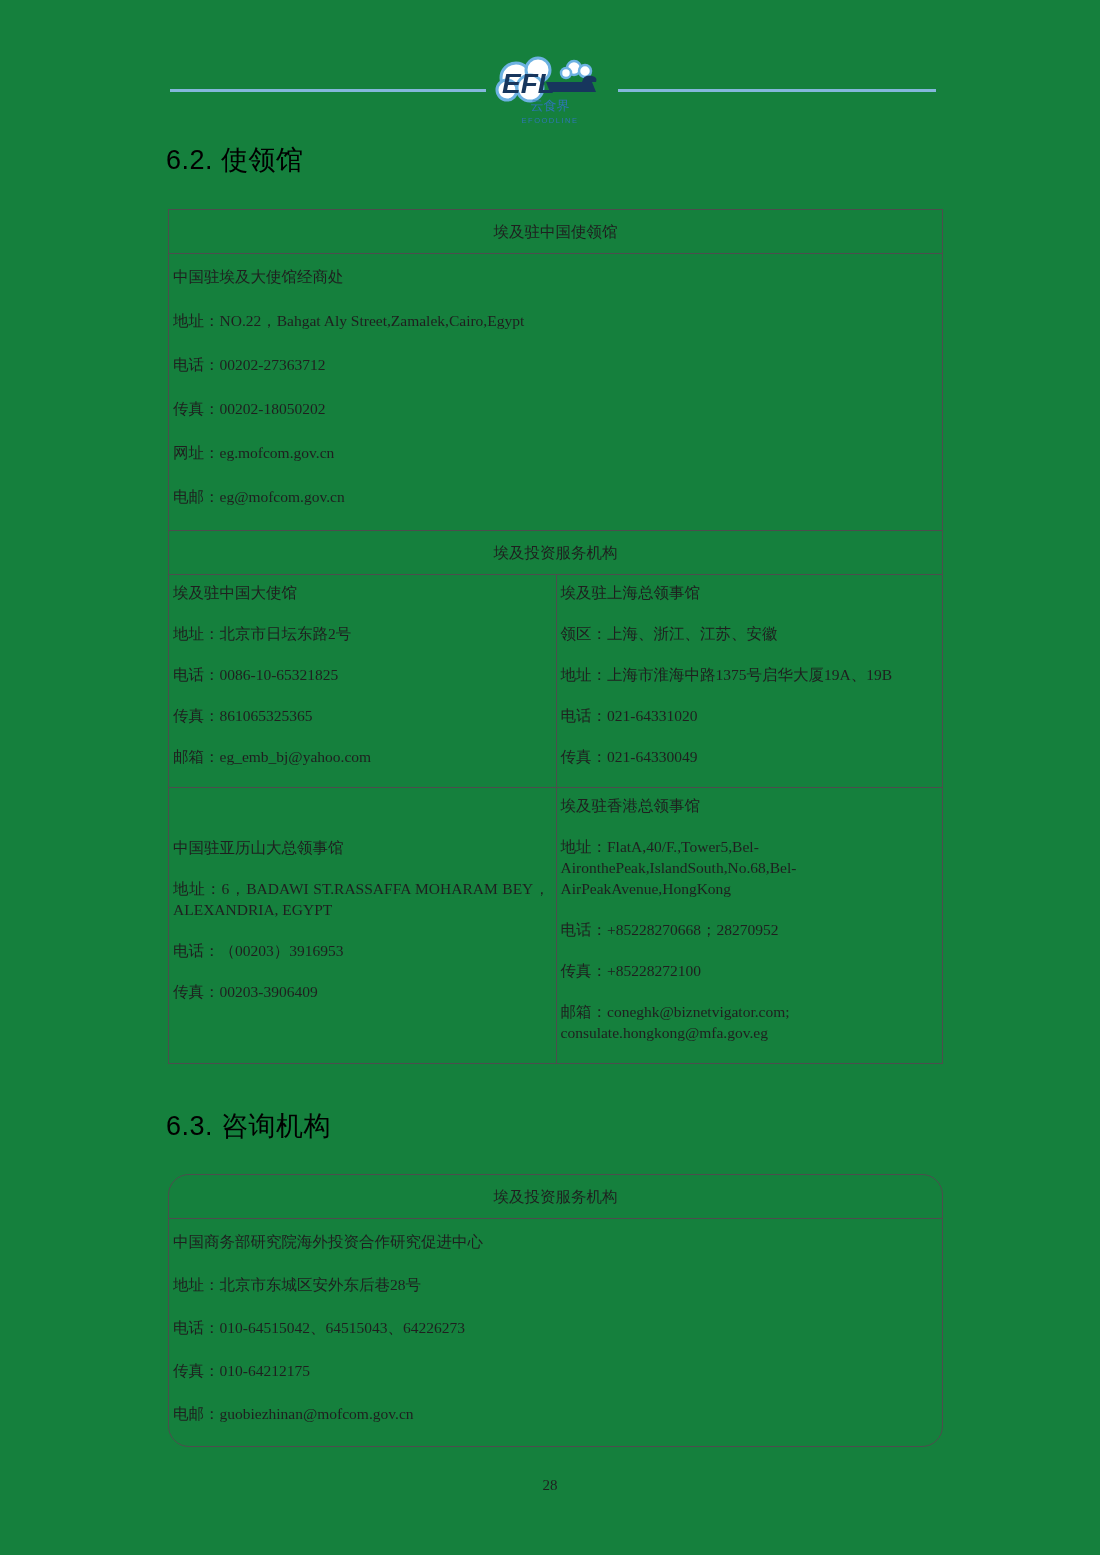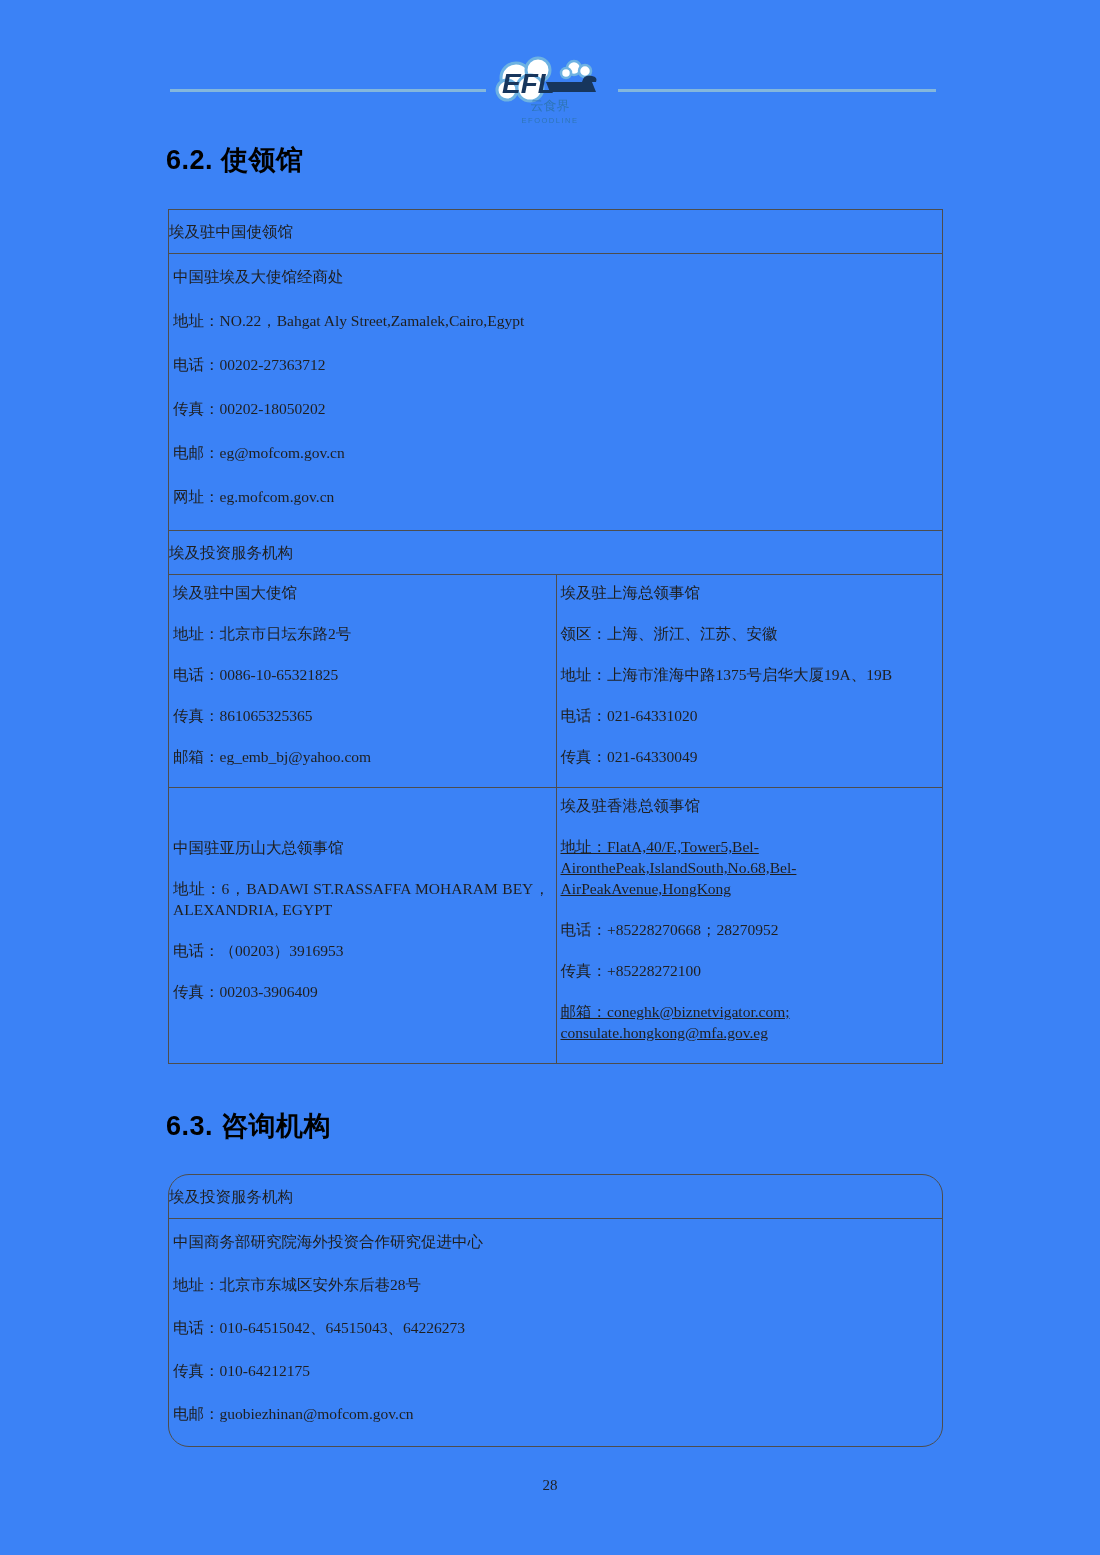--- a/index.html
+++ b/index.html
@@ -1,51 +1,51 @@
 <!DOCTYPE html>
 <html><head>
 <meta charset="utf-8">
 <style>
   html,body { margin:0; padding:0; background:#ffffff; }
   .page {
-    position:relative; width:1100px; height:1555px; background:#3b82f6;
+    position:relative; width:1100px; height:1555px; background:#15803d;
     font-family:"Liberation Serif","DejaVu Serif",serif;
     color:#1f1f1f; overflow:hidden;
   }
   
   .brand { display:flex; align-items:center; margin:52px 0 0 170px; width:766px; height:76px; }
   .rule { height:3px; background:#84b7dc; flex:0 0 auto; }
   .rule-left  { width:316px; }
   .rule-right { width:318px; }
   .logo { width:132px; height:76px; flex:0 0 auto; }
   
   .sec-title {
     font-family:"Liberation Sans","DejaVu Sans",sans-serif;
-    font-weight:bold; font-size:27px; color:#000;
+    font-weight:normal; font-size:27px; color:#000;
     margin:14px 0 0 166px; letter-spacing:0.5px;
   }
   .sec-title.second { margin-top:44px; }
   
   .tbl {
     margin-left:168px; width:775px; box-sizing:border-box;
     border:1px solid #4d4d4d; font-size:15.5px; line-height:21px;
   }
   .tbl-1 { margin-top:31px; }
   .tbl-2 { margin-top:30px;border-radius:21px; }
   .tbl > div + div { border-top:1px solid #4d4d4d; }
-  .tbl-head { text-align:left; padding:11px 0; }
+  .tbl-head { text-align:center; padding:11px 0; }
   .cells { display:flex; align-items:center; }
   .cell { width:50%; box-sizing:border-box; padding:7px 6px 0 4px; }
   .cell + .cell { border-left:1px solid #4d4d4d; }
   .cell-wide { padding:12px 8px 0 4px; }
   .entry { margin:0 0 20px 0; }
   .cell-wide .entry { margin-bottom:23px; }
   .tbl-2 .cell-wide .entry { margin-bottom:22px; }
   .justify { text-align:justify; text-align-last:justify; }
-  .preline { white-space:pre-line;text-decoration:underline; }
+  .preline { white-space:pre-line; }
   
   .page-num { text-align:center; margin-top:30px; font-size:15px; color:#1f1f1f; }
 </style>
 </head>
 <body>
 
 <div class="page">
 
   <div class="brand">
     <div class="rule rule-left"></div>
@@ -80,22 +80,22 @@
 
   <div class="tbl tbl-1">
     <div class="tbl-head">埃及驻中国使领馆</div>
 
     <div class="cells">
       <div class="cell cell-wide" style="width:100%">
         <p class="entry">中国驻埃及大使馆经商处</p>
         <p class="entry">地址：NO.22，Bahgat Aly Street,Zamalek,Cairo,Egypt</p>
         <p class="entry">电话：00202-27363712</p>
         <p class="entry">传真：00202-18050202</p>
+        <p class="entry">网址：eg.mofcom.gov.cn</p>
         <p class="entry">电邮：eg@mofcom.gov.cn</p>
-        <p class="entry">网址：eg.mofcom.gov.cn</p>
       </div>
     </div>
 
     <div class="tbl-head">埃及投资服务机构</div>
 
     <div class="cells">
       <div class="cell">
         <p class="entry">埃及驻中国大使馆</p>
         <p class="entry">地址：北京市日坛东路2号</p>
         <p class="entry">电话：0086-10-65321825</p>

